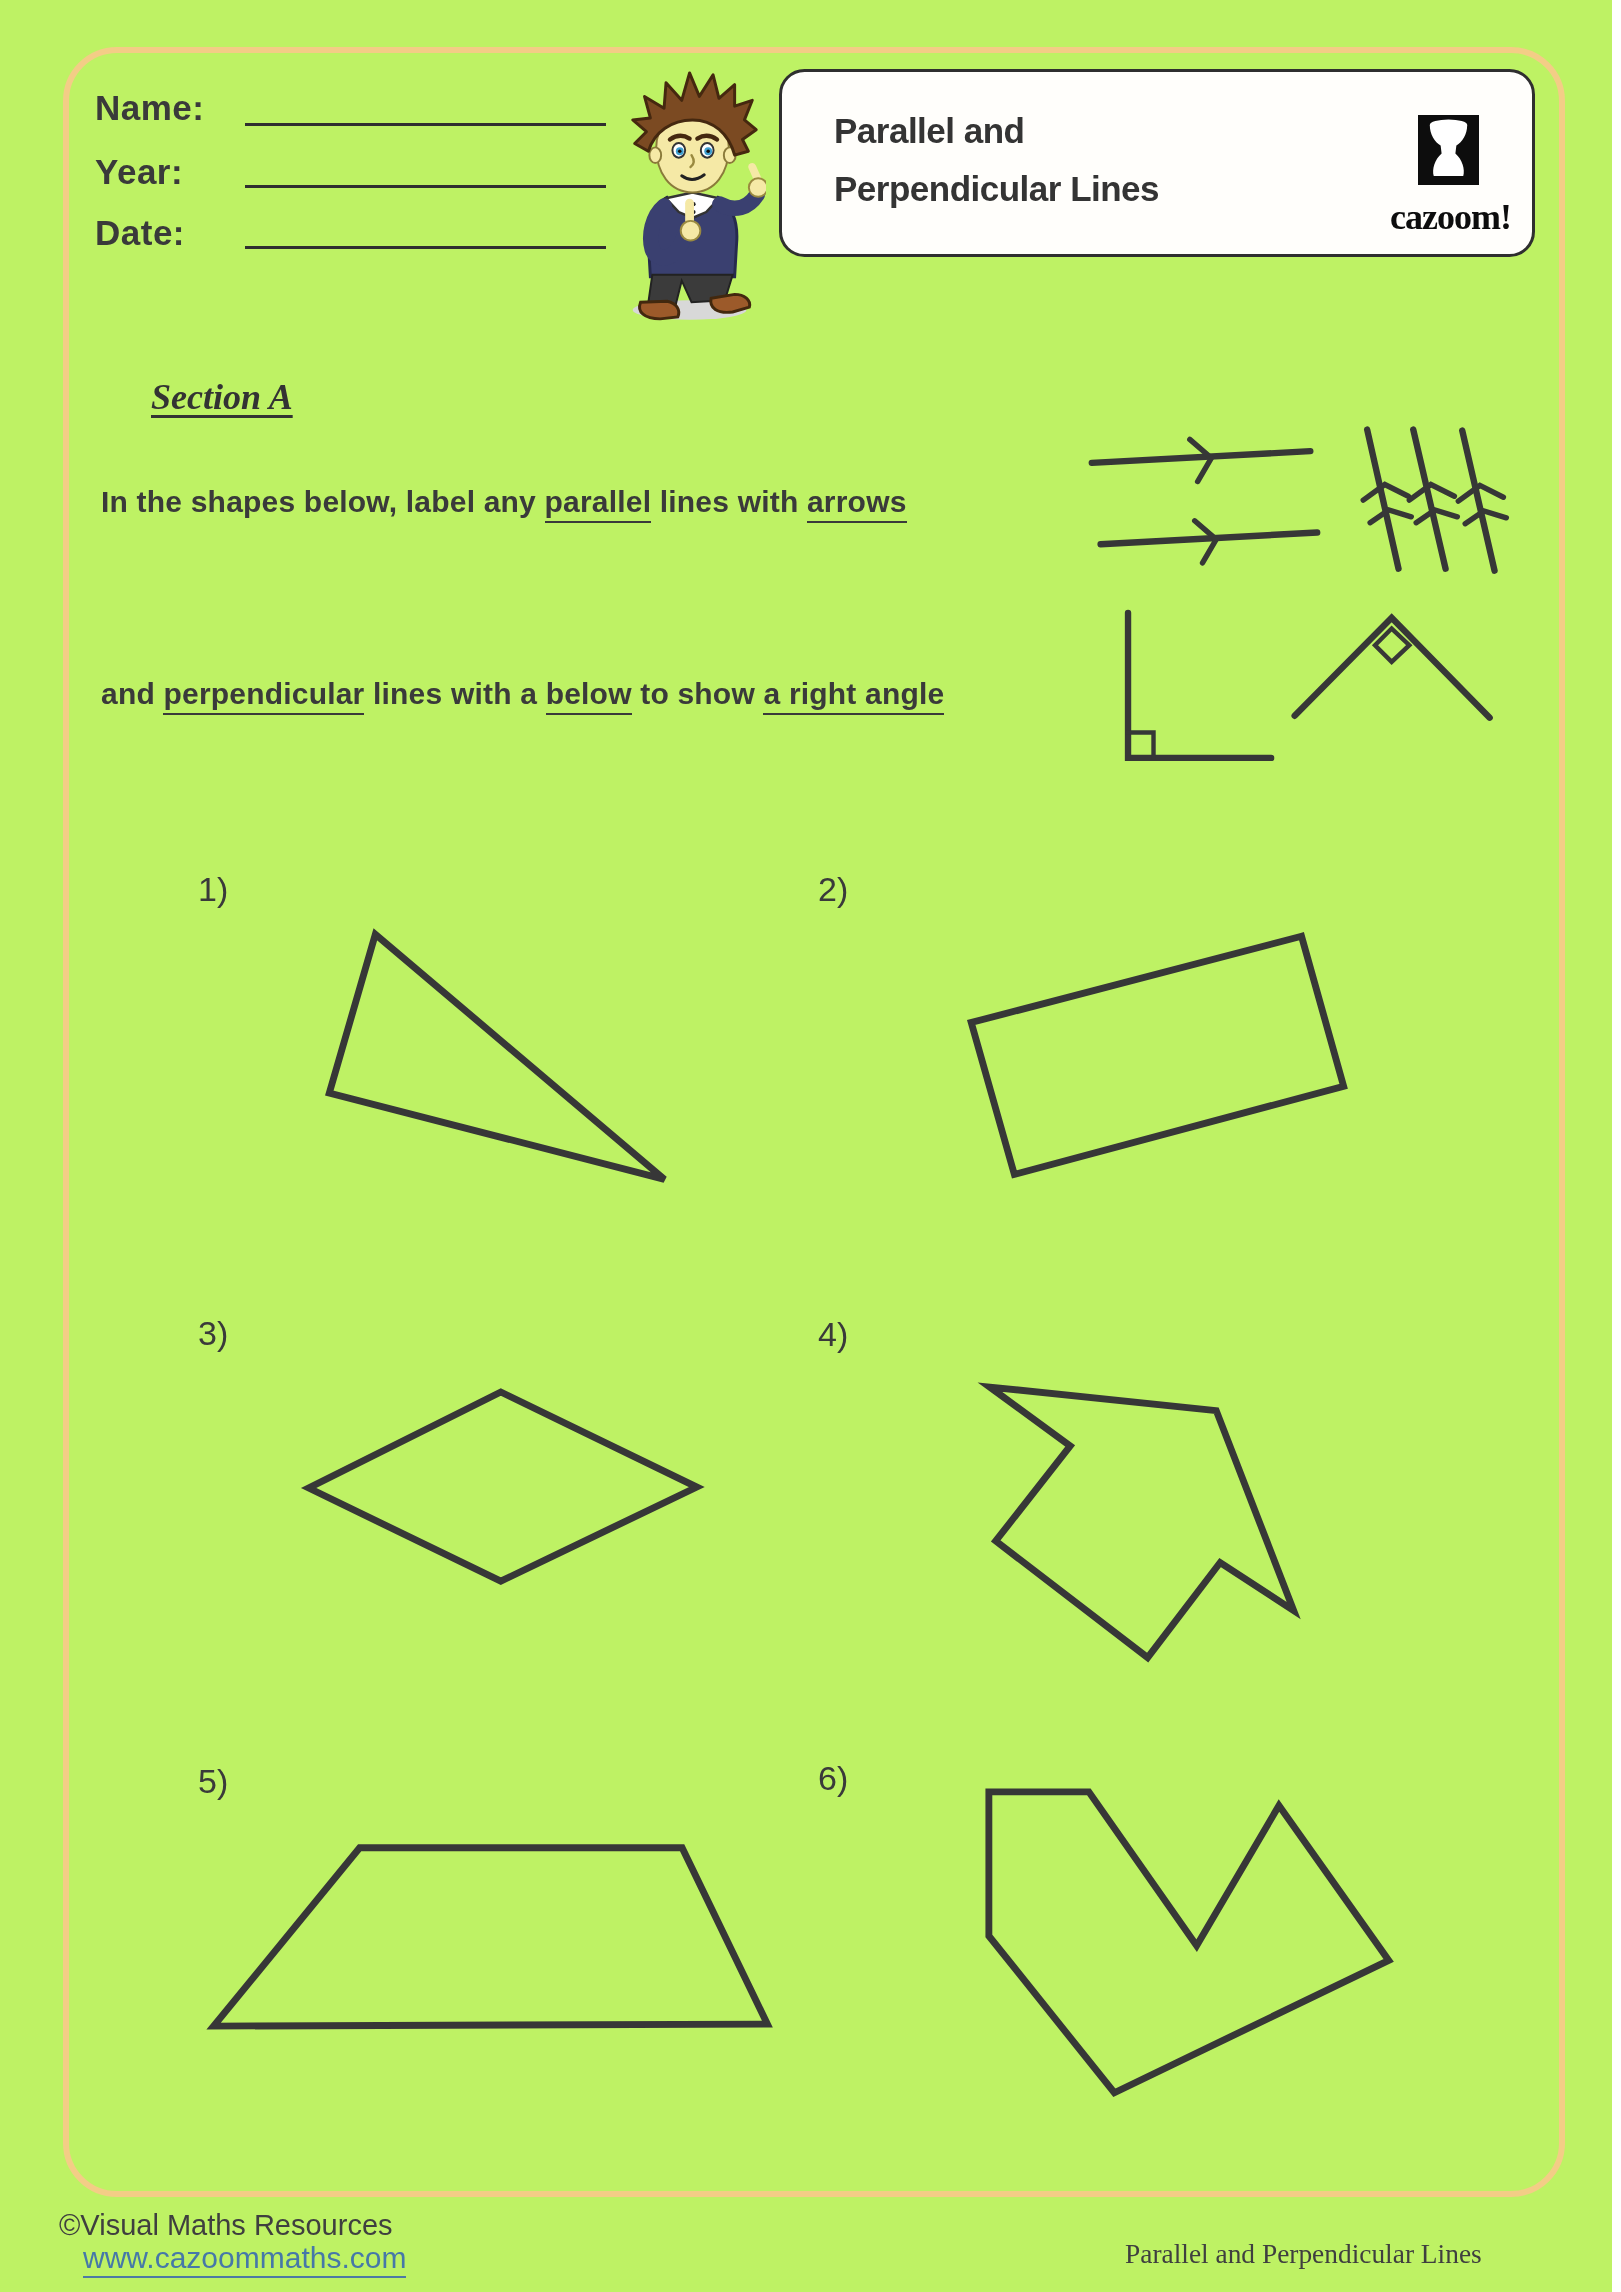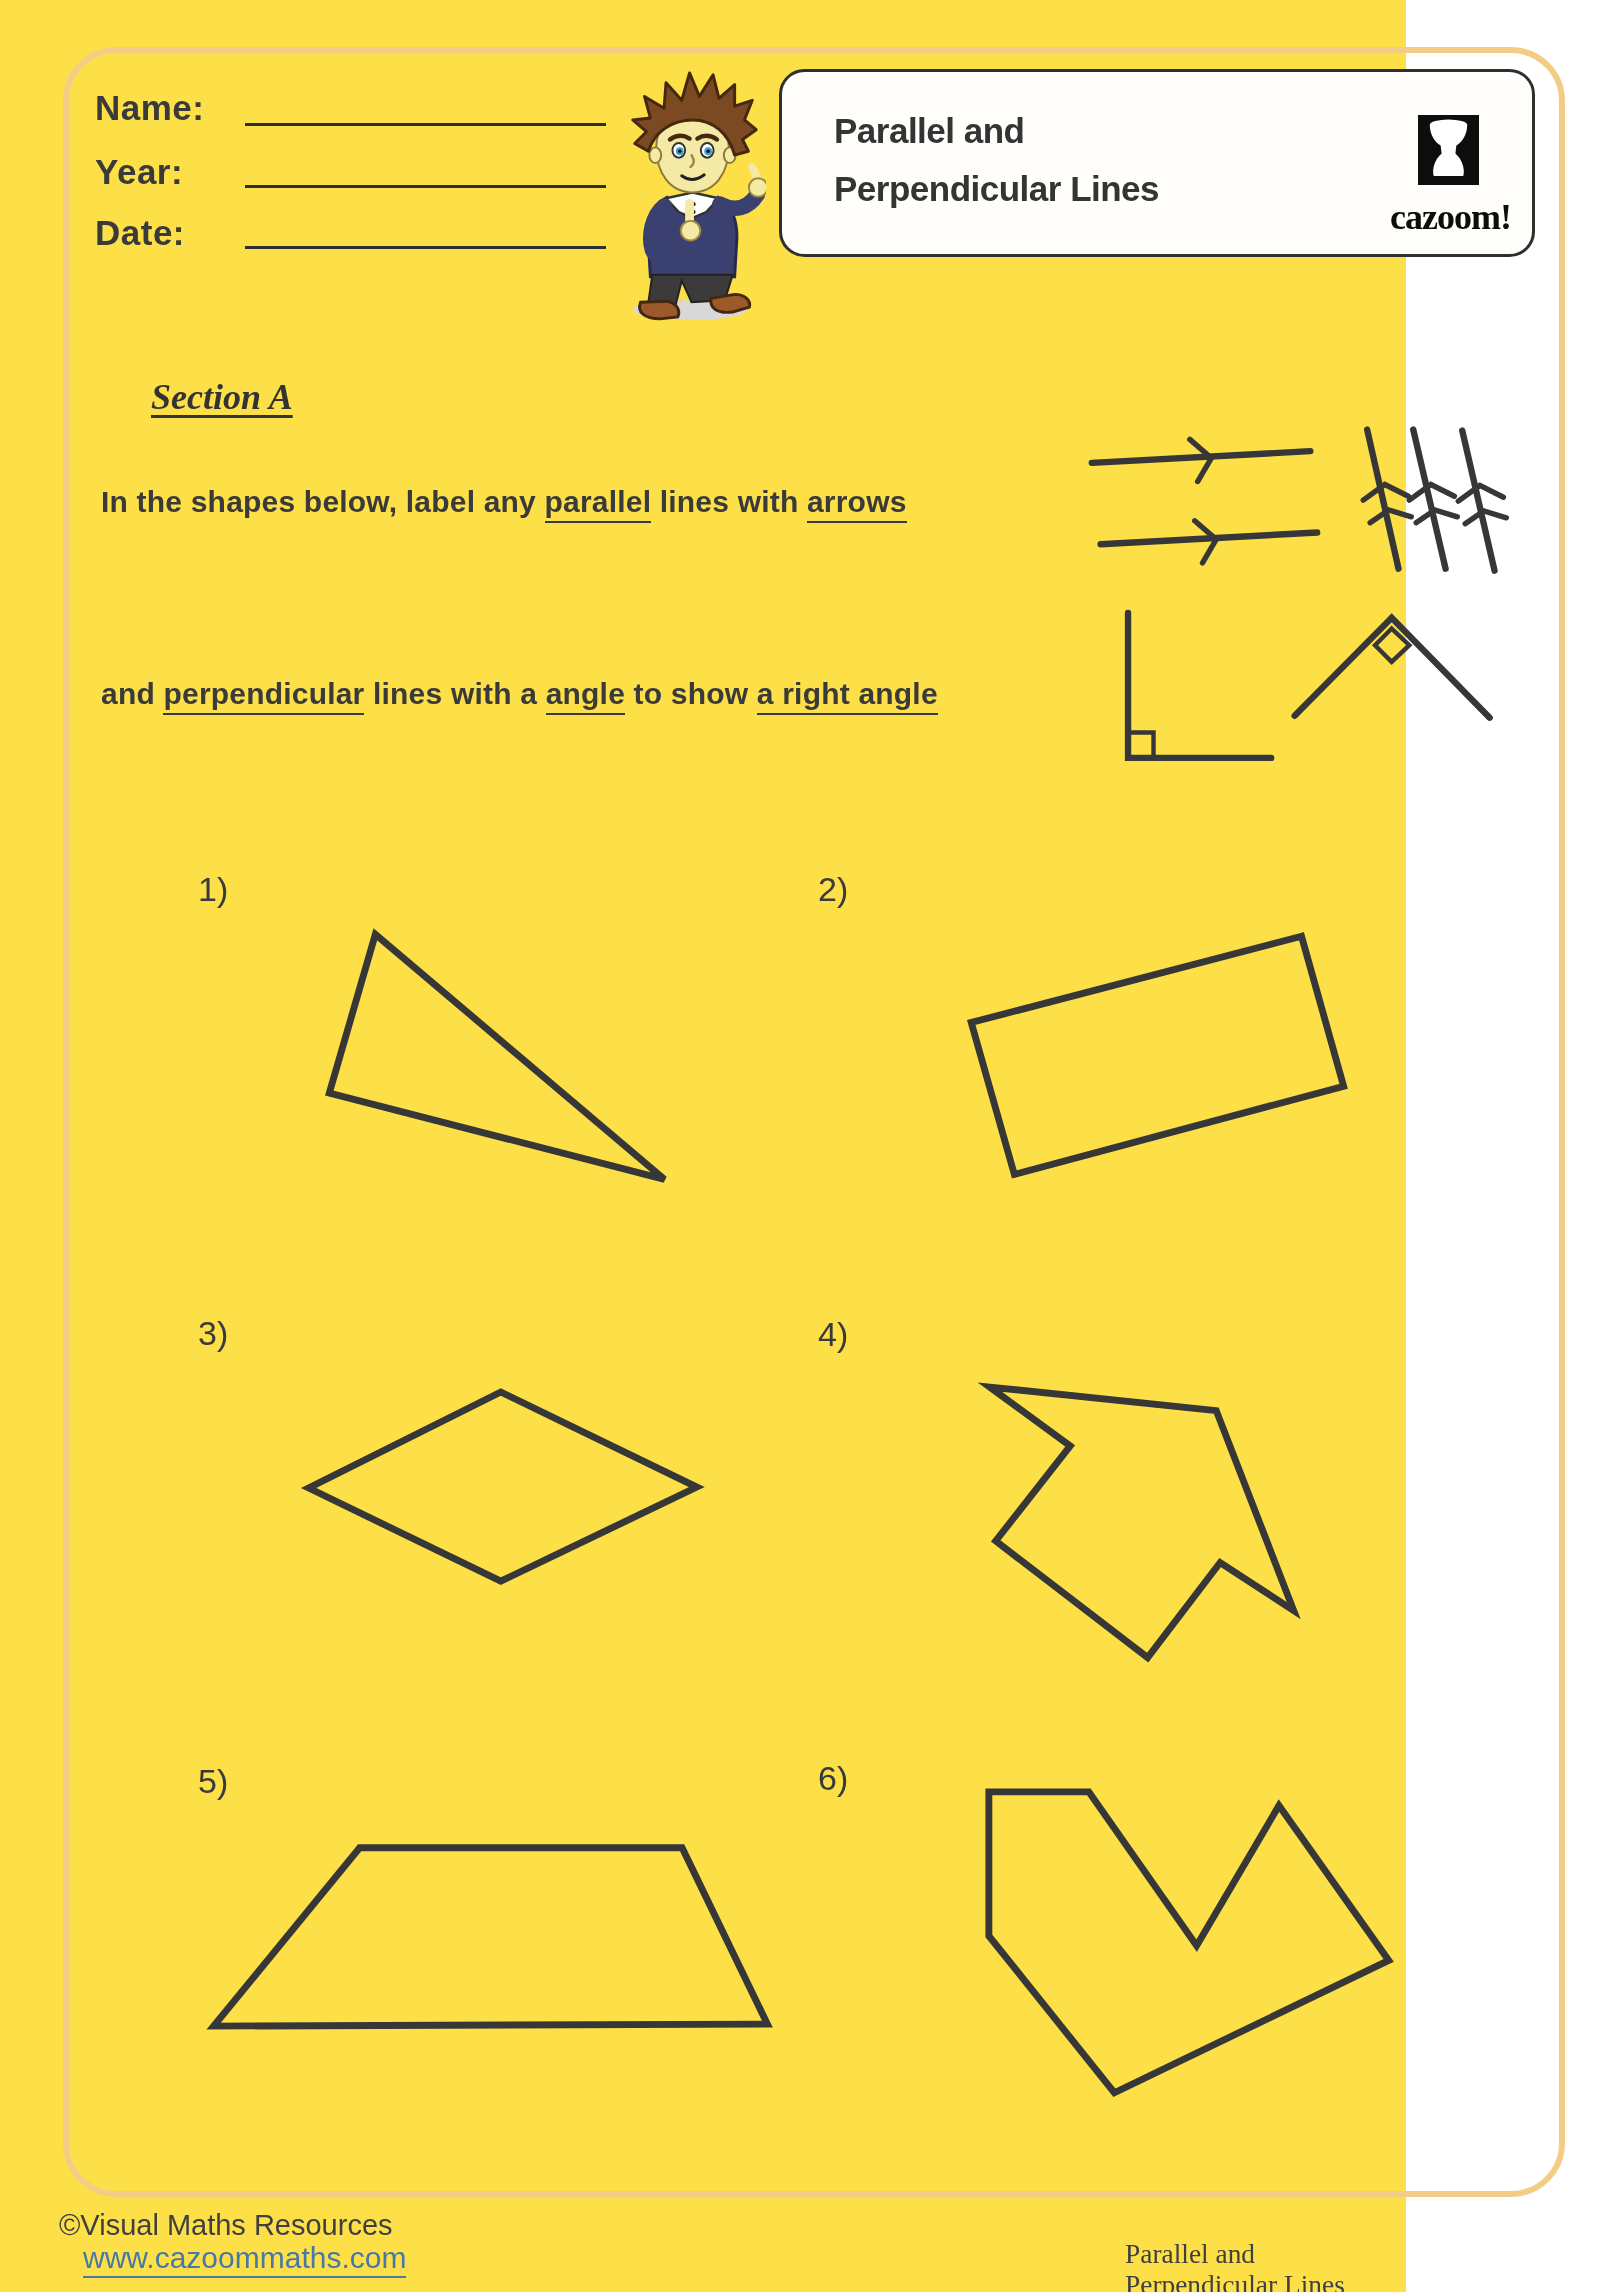--- a/index.html
+++ b/index.html
@@ -3,21 +3,21 @@
 <meta charset="utf-8">
 <style>
   :root{
     --frame:#F3CD86;
     --ink:#373737;
     --link:#4678A8;
   }
   *{margin:0;padding:0;box-sizing:border-box;}
   html,body{width:1621px;height:2293px;background:#ffffff;overflow:hidden;
     font-family:"Liberation Sans",sans-serif;color:var(--ink);}
-  .sheet{position:relative;width:1406px;height:2293px;background:#fde047;padding-left:16px;}
+  .sheet{position:relative;width:1612px;height:2293px;background:#bef264;padding-left:16px;}
   .abs{position:absolute;}
   
   .frame{left:63px;top:47px;width:1502px;height:2150px;border:6.9px solid var(--frame);
     border-radius:54px;}
   
   .field-label{font-weight:bold;font-size:35px;line-height:35px;color:#3a3a3a;letter-spacing:0.5px;}
   .fl-name{left:95px;top:90px;}
   .fl-year{left:95px;top:154px;}
   .fl-date{left:95px;top:215px;}
   .field-line{left:245px;width:361px;height:2.9px;background:#2f2f2f;}
@@ -110,21 +110,21 @@
   <div class="abs logo-block">
     <svg viewBox="0 0 62 71" width="61" height="70" aria-hidden="true">
       <ellipse cx="31" cy="10" rx="19" ry="5.5" fill="#fff"></ellipse>
       <path d="M12,10 C12,20 17,27 23,31 L24,39 C17,45 14,55 16,62 L46,62 C48,55 45,45 38,39 L39,31 C45,27 50,20 50,10 Z" fill="#fff"></path>
     </svg>
   </div>
   <div class="abs logo-text">cazoom!</div>
 
   <div class="abs section-heading">Section A</div>
   <div class="abs instruction instr-1"><span>In the shapes below, label any </span><span class="u">parallel</span><span> lines with </span><span class="u">arrows</span></div>
-  <div class="abs instruction instr-2"><span>and </span><span class="u">perpendicular</span><span> lines with a </span><span class="u">angle</span><span> to show </span><span class="u">a right angle</span></div>
+  <div class="abs instruction instr-2"><span>and </span><span class="u">perpendicular</span><span> lines with a </span><span class="u">below</span><span> to show </span><span class="u">a right angle</span></div>
 
   <svg class="abs overlay" viewBox="0 0 1654 2339" width="1621" height="2293">
 
     <polyline class="ex-line" points="1114,472 1337,460"></polyline>
     <polyline class="ex-line" points="1123,555 1344,543"></polyline>
     <polyline class="ex-arrow" points="1214,448 1236,467 1222,491"></polyline>
     <polyline class="ex-arrow" points="1219,531 1241,550 1227,574"></polyline>
 
     <polyline class="ex-line" points="1395,438 1427,580"></polyline>
     <polyline class="ex-line" points="1442,438 1475,580"></polyline>

